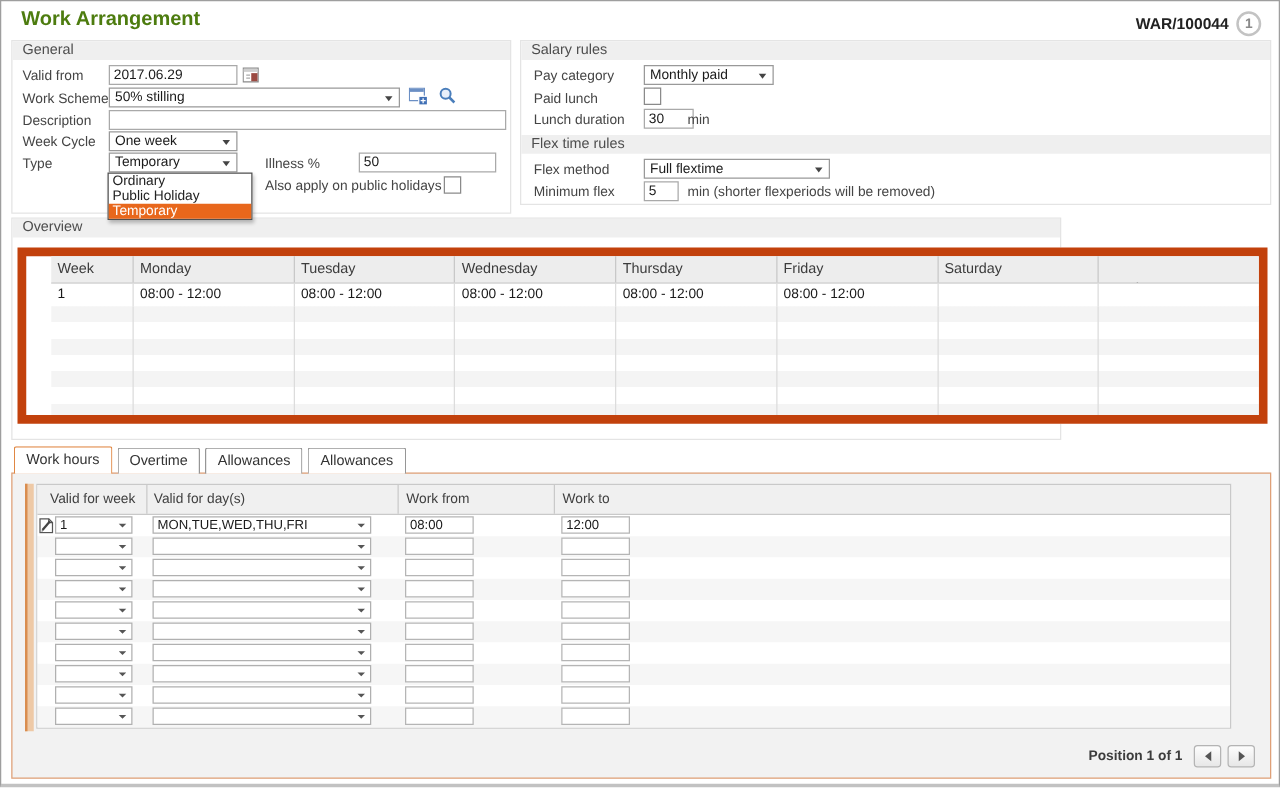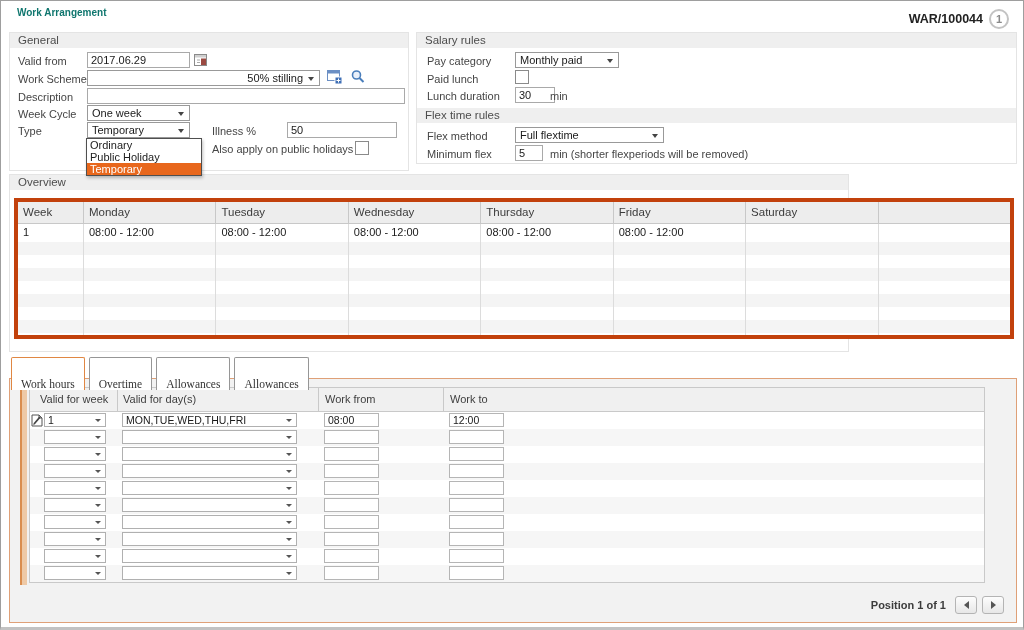--- a/index.html
+++ b/index.html
@@ -2,21 +2,21 @@
 <html><head>
 <meta charset="utf-8">
 <style>
   * { margin:0; padding:0; box-sizing:border-box; font-family:"Liberation Sans", sans-serif; }
   html,body { background:#fff; }
   .page { position:relative; width:1024px; height:630px; background:#fff;
           border:1px solid #9e9e9e; border-bottom:3px solid #c2c2c2; overflow:hidden;
           font-size:11px; color:#333; }
 
   
-  .page-title { position:absolute; left:16px; top:6px; font-size:10px; font-weight:bold; color:#0f766e; }
+  .page-title { position:absolute; left:16px; top:6px; font-size:16px; font-weight:bold; color:#4d7c0f; }
   .doc-ref { position:absolute; right:14px; top:8px; display:flex; align-items:center; gap:6px; }
   .doc-ref .num { font-size:12.5px; font-weight:bold; color:#222; }
   .badge { display:inline-flex; align-items:center; justify-content:center; width:20px; height:20px;
            border:2px solid #c3c3c3; border-radius:50%; color:#8a8a8a; font-size:11px; font-weight:bold; background:#fff; }
 
   
   .section-bar { position:absolute; left:0; right:0; top:0; height:15px; background:#efefef;
                  color:#4d4d4d; font-size:11.5px; padding-left:8px; line-height:15px; }
   .lbl { position:absolute; color:#454545; white-space:nowrap; }
   .tinput { position:absolute; height:16px; border:1px solid #a9a9a9; background:#fff;
@@ -31,39 +31,39 @@
   .panel-box { position:absolute; border:1px solid #e4e4e4; background:#fff; }
 
   
   .dd-list { position:absolute; left:76px; top:105px; width:116px; background:#fff;
              border:1px solid #4f4f4f; z-index:60; box-shadow:1px 2px 3px rgba(0,0,0,.25); }
   .dd-item { height:12px; line-height:12px; font-size:11px; padding:0 3px; color:#222; white-space:nowrap; }
   .dd-item.sel { background:#e8671c; color:#fff; }
 
   
   .ov-table { position:absolute; left:4px; top:23px; width:1000px; height:141px;
-              border:4px solid #c2410c; background:#fff; display:flex; flex-direction:column; }
+              border:7px solid #c2410c; background:#fff; display:flex; flex-direction:column;padding-left:20px; }
   .ov-hrow { display:flex; height:22px; background:#ededed; border-bottom:1px solid #c8c8c8; }
   .ov-hcell { border-right:1px solid #c8c8c8; font-size:11.5px; color:#3c3c3c;
               padding-left:5px; line-height:21px; overflow:hidden; }
   .ov-hcell:last-child { border-right:none;margin-top:16px; }
   .ov-drow { display:flex; height:18px; background:#fff; }
   .ov-dcell { border-right:1px solid #dcdcdc; font-size:11px; color:#1a1a1a;
               padding-left:5px; line-height:17px; overflow:hidden; }
   .ov-dcell:last-child { border-right:none; }
   .ov-body { flex:1; display:flex;
              background:repeating-linear-gradient(to bottom,#f4f4f4 0 13px,#ffffff 13px 26px); }
   .ov-bcell { border-right:1px solid #dcdcdc; }
   .ov-bcell:last-child { border-right:none; }
   .w-week { width:66px; flex:none; } .w-day { flex:1; }
 
   
   .tabstrip { position:absolute; left:10px; top:356px; display:flex; gap:4px; align-items:flex-end; z-index:3; }
   .tab { background:#fff; border:1px solid #969696; border-bottom:none; border-radius:2px 2px 0 0;
-         height:21px; padding:16px 9px; line-height:20px; font-size:11.5px; color:#333; cursor:default;font-family:Liberation Serif, serif; }
+         height:21px; padding:0 9px; line-height:20px; font-size:11.5px; color:#333; cursor:default; }
   .tab.active { border-color:#e08743; height:22px; line-height:21px; z-index:4; }
   .bottom-panel { position:absolute; left:8px; top:377px; width:1008px; height:245px;
                   border:1px solid #dfa077; background:#f2f2f2; }
   .sel-stripe { position:absolute; left:10px; top:8px; width:7px; height:198px;
                 background:#eec9a6; border-left:2px solid #d98d4f; }
 
   
   .grid { position:absolute; left:19px; top:8px; width:956px; border:1px solid #c9c9c9; background:#fff; }
   .g-hrow { display:flex; height:24px; background:#f0f0f0; border-bottom:1px solid #c9c9c9; }
   .g-hcell { border-right:1px solid #c9c9c9; font-size:11px; color:#3f3f3f; line-height:23px;
@@ -120,21 +120,21 @@
       <svg width="14" height="14" viewBox="0 0 14 14">
           <rect x="0.5" y="1.5" width="12" height="11" fill="#fff" stroke="#8a8a8a"></rect>
           <rect x="1" y="2" width="11" height="2.5" fill="#cfcfcf"></rect>
           <rect x="7" y="5.5" width="5" height="6.5" fill="#9b4a42"></rect>
           <line x1="3" y1="7" x2="6" y2="7" stroke="#aaa"></line>
           <line x1="3" y1="9.5" x2="6" y2="9.5" stroke="#aaa"></line>
         </svg>
     </span>
 
     <span class="lbl" style="left:8px; top:40px;">Work Scheme</span>
-    <div class="combo" style="left:77px; top:37px; width:233px;text-align:right;">
+    <div class="combo" style="left:77px; top:37px; width:233px;">
       <span>50% stilling</span>
     </div>
     <span class="icon-abs" style="left:317px; top:37px;">
       <svg width="16" height="15" viewBox="0 0 16 15">
           <rect x="0.5" y="0.5" width="12" height="10" fill="#fff" stroke="#6b8fc4"></rect>
           <rect x="1" y="1" width="11" height="2.5" fill="#6b8fc4"></rect>
           <rect x="8" y="7" width="7" height="7" fill="#3f6fb5" stroke="#fff"></rect>
           <line x1="11.5" y1="8.5" x2="11.5" y2="12.5" stroke="#fff"></line>
           <line x1="9.5" y1="10.5" x2="13.5" y2="10.5" stroke="#fff"></line>
         </svg>

